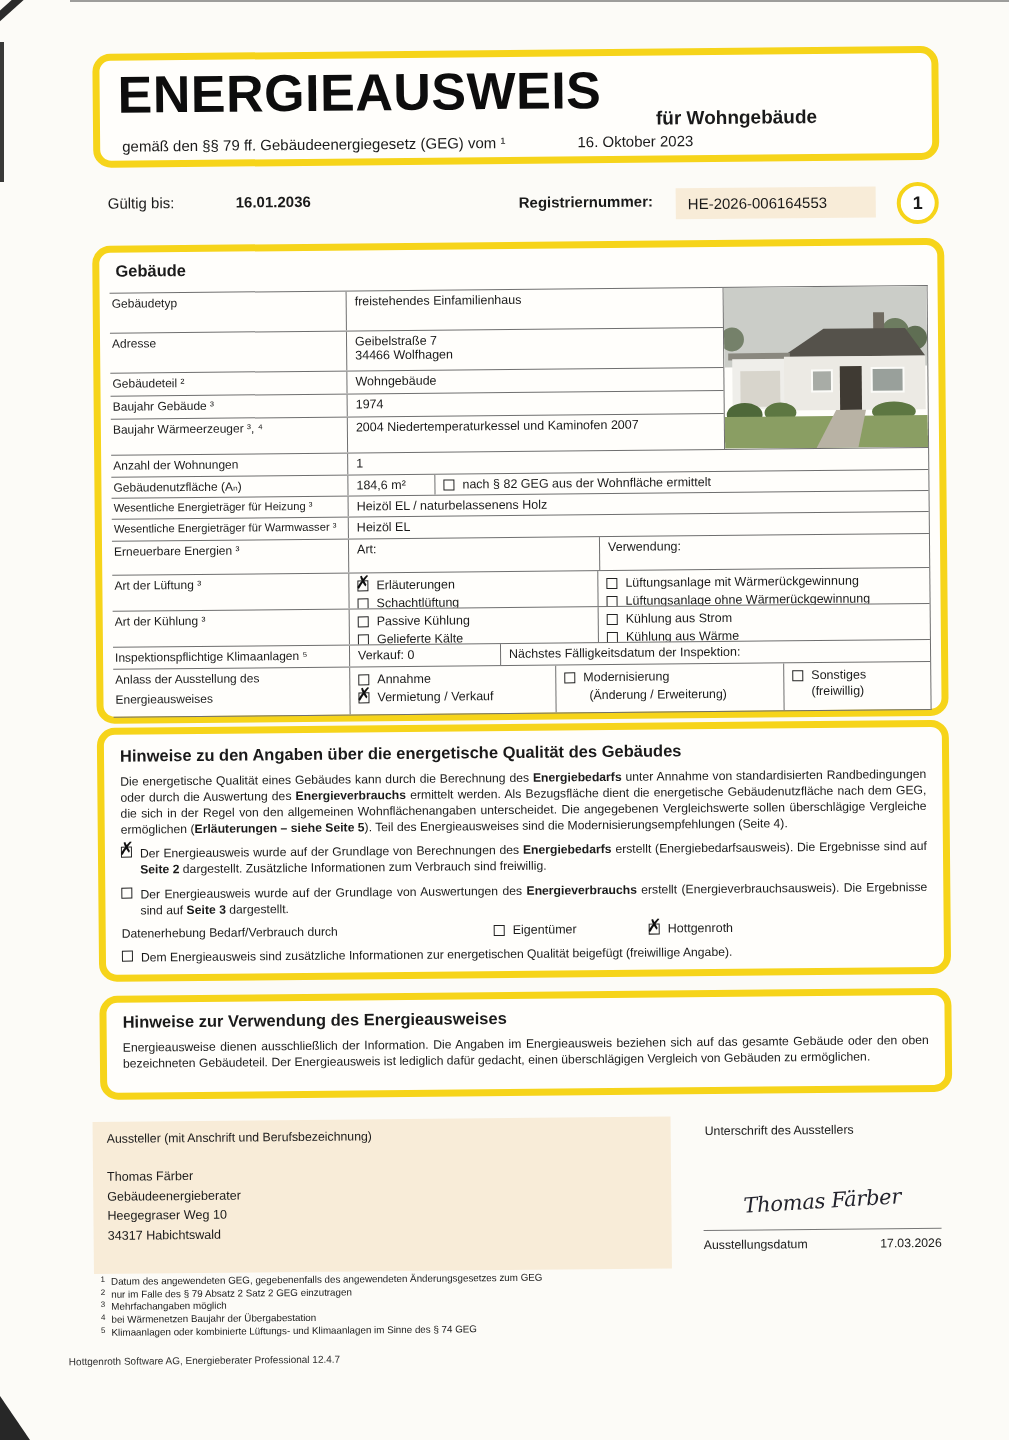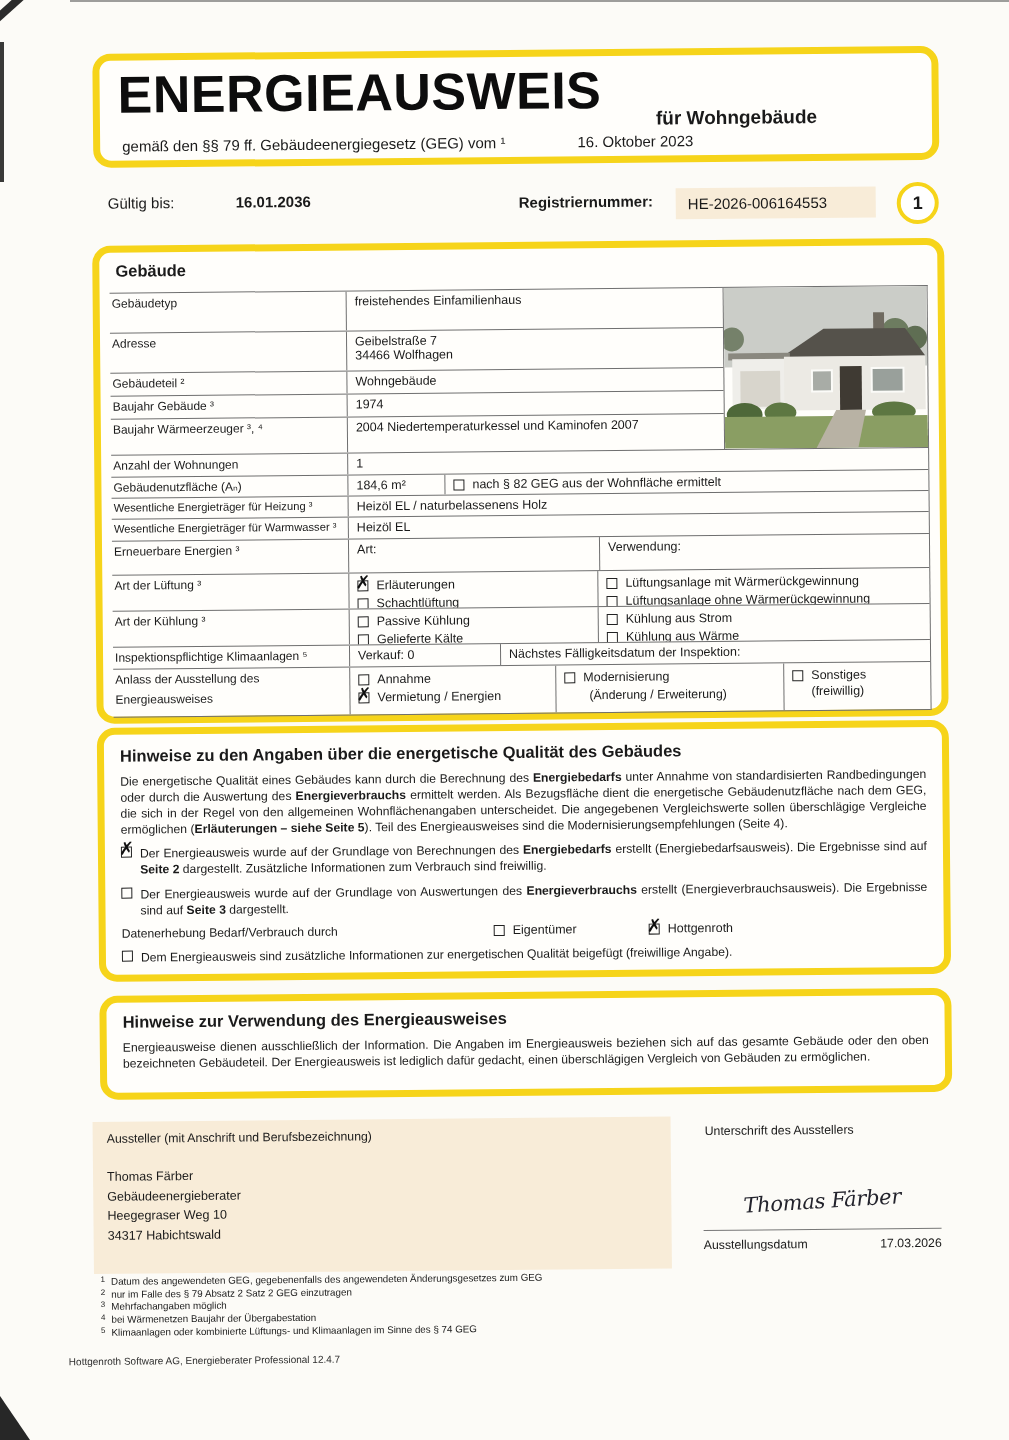--- a/index.html
+++ b/index.html
@@ -171,21 +171,21 @@
       </div>
 
       <div class="grow h22">
         <div class="lbl">Anzahl der Wohnungen</div>
         <div class="val">1</div>
       </div>
 
       <div class="grow h21">
         <div class="lbl">Gebäudenutzfläche (Aₙ)</div>
         <div class="val split">
-          <div class="cell" style="width:96px;">184,6 m²</div>
+          <div class="cell" style="width:86px;">184,6 m²</div>
           <div class="cell" style="flex:1;">
             <span class="cbline" style="margin:0;">
               <span class="cb">
                   <span class="xm"></span>
                 </span>
               <span class="cbl">nach § 82 GEG aus der Wohnfläche ermittelt</span>
             </span>
           </div>
         </div>
       </div>
@@ -297,21 +297,21 @@
             <div class="cbline">
               <span class="cb">
                   <span class="xm"></span>
                 </span>
               <span class="cbl">Annahme</span>
             </div>
             <div class="cbline">
               <span class="cb">
                   <span class="xm">✗</span>
                 </span>
-              <span class="cbl">Vermietung / Energien</span>
+              <span class="cbl">Vermietung / Verkauf</span>
             </div>
           </div>
           <div class="cell" style="width:228px;">
             <div class="cbline">
               <span class="cb">
                   <span class="xm"></span>
                 </span>
               <span class="cbl">Modernisierung</span>
             </div>
             <div class="subopt">(Änderung / Erweiterung)</div>

